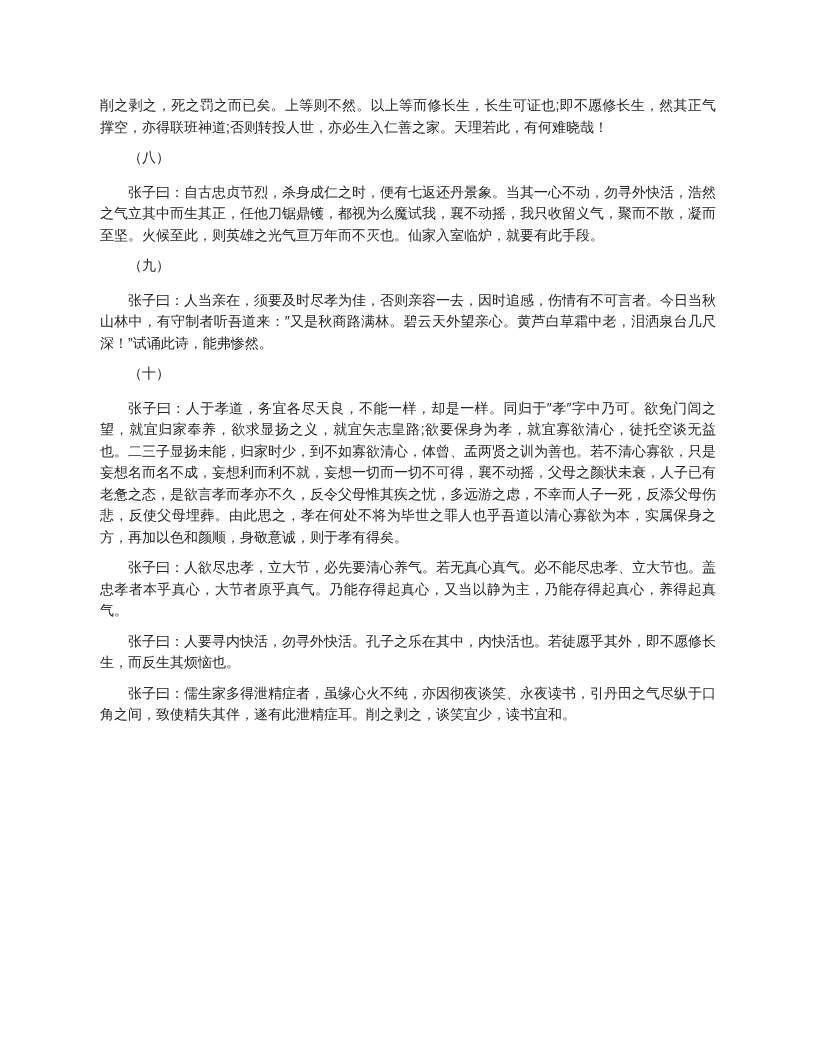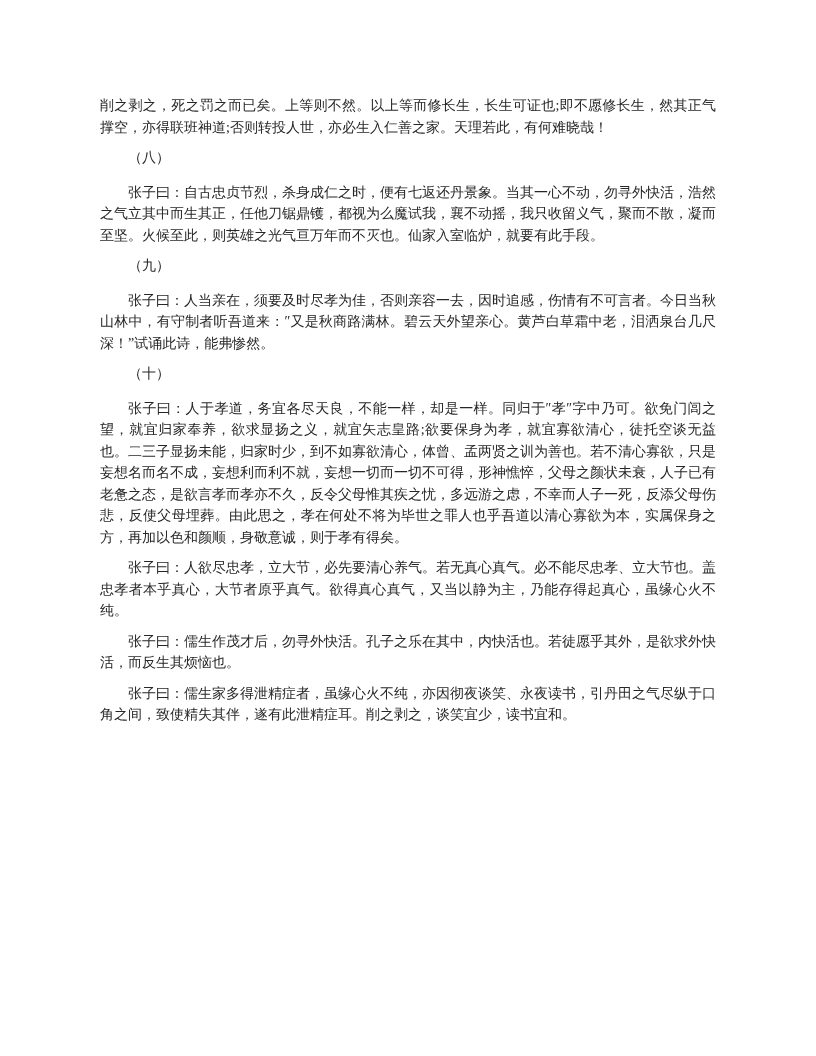--- a/index.html
+++ b/index.html
@@ -11,21 +11,21 @@
     width: 816px;
     height: 1056px;
     overflow: hidden;
   }
   .page {
     box-sizing: border-box;
     width: 816px;
     height: 1056px;
     padding: 95px 100px 40px 100px;
     background: #ffffff;
-    font-family: Liberation Serif, serif;
+    font-family: Liberation Sans, sans-serif;
     font-size: 14px;
     line-height: 21.5px;
     color: #262626;
   }
   p.para {
     margin: 0 0 9px 0;
     text-align: justify;
     text-justify: inter-ideograph;
     text-indent: 2em;
     word-break: break-all;
@@ -42,17 +42,17 @@
 </head>
 <body>
 
 <div class="page">
   <p class="para noindent">削之剥之，死之罚之而已矣。上等则不然。以上等而修长生，长生可证也;即不愿修长生，然其正气撑空，亦得联班神道;否则转投人世，亦必生入仁善之家。天理若此，有何难晓哉！</p>
   <p class="sect">（八）</p>
   <p class="para">张子曰：自古忠贞节烈，杀身成仁之时，便有七返还丹景象。当其一心不动，勿寻外快活，浩然之气立其中而生其正，任他刀锯鼎镬，都视为么魔试我，襄不动摇，我只收留义气，聚而不散，凝而至坚。火候至此，则英雄之光气亘万年而不灭也。仙家入室临炉，就要有此手段。</p>
   <p class="sect">（九）</p>
   <p class="para">张子曰：人当亲在，须要及时尽孝为佳，否则亲容一去，因时追感，伤情有不可言者。今日当秋山林中，有守制者听吾道来：″又是秋商路满林。碧云天外望亲心。黄芦白草霜中老，泪洒泉台几尺深！”试诵此诗，能弗惨然。</p>
   <p class="sect">（十）</p>
-  <p class="para">张子曰：人于孝道，务宜各尽天良，不能一样，却是一样。同归于″孝″字中乃可。欲免门闾之望，就宜归家奉养，欲求显扬之义，就宜矢志皇路;欲要保身为孝，就宜寡欲清心，徒托空谈无益也。二三子显扬未能，归家时少，到不如寡欲清心，体曾、孟两贤之训为善也。若不清心寡欲，只是妄想名而名不成，妄想利而利不就，妄想一切而一切不可得，形神憔悴，父母之颜状未衰，人子已有老惫之态，是欲言孝而孝亦不久，反令父母惟其疾之忧，多远游之虑，不幸而人子一死，反添父母伤悲，反使父母埋葬。由此思之，孝在何处不将为毕世之罪人也乎吾道以清心寡欲为本，实属保身之方，再加以色和颜顺，身敬意诚，则于孝有得矣。</p>
-  <p class="para">张子曰：人欲尽忠孝，立大节，必先要清心养气。若无真心真气。必不能尽忠孝、立大节也。盖忠孝者本乎真心，大节者原乎真气。欲得真心真气，又当以静为主，乃能存得起真心，虽缘心火不纯。</p>
-  <p class="para">张子曰：儒生作茂才后，勿寻外快活。孔子之乐在其中，内快活也。若徒愿乎其外，是欲求外快活，而反生其烦恼也。</p>
+  <p class="para">张子曰：人于孝道，务宜各尽天良，不能一样，却是一样。同归于″孝″字中乃可。欲免门闾之望，就宜归家奉养，欲求显扬之义，就宜矢志皇路;欲要保身为孝，就宜寡欲清心，徒托空谈无益也。二三子显扬未能，归家时少，到不如寡欲清心，体曾、孟两贤之训为善也。若不清心寡欲，只是妄想名而名不成，妄想利而利不就，妄想一切而一切不可得，襄不动摇，父母之颜状未衰，人子已有老惫之态，是欲言孝而孝亦不久，反令父母惟其疾之忧，多远游之虑，不幸而人子一死，反添父母伤悲，反使父母埋葬。由此思之，孝在何处不将为毕世之罪人也乎吾道以清心寡欲为本，实属保身之方，再加以色和颜顺，身敬意诚，则于孝有得矣。</p>
+  <p class="para">张子曰：人欲尽忠孝，立大节，必先要清心养气。若无真心真气。必不能尽忠孝、立大节也。盖忠孝者本乎真心，大节者原乎真气。乃能存得起真心，又当以静为主，乃能存得起真心，养得起真气。</p>
+  <p class="para">张子曰：人要寻内快活，勿寻外快活。孔子之乐在其中，内快活也。若徒愿乎其外，即不愿修长生，而反生其烦恼也。</p>
   <p class="para">张子曰：儒生家多得泄精症者，虽缘心火不纯，亦因彻夜谈笑、永夜读书，引丹田之气尽纵于口角之间，致使精失其伴，遂有此泄精症耳。削之剥之，谈笑宜少，读书宜和。</p>
 </div>
 
 </body></html>

